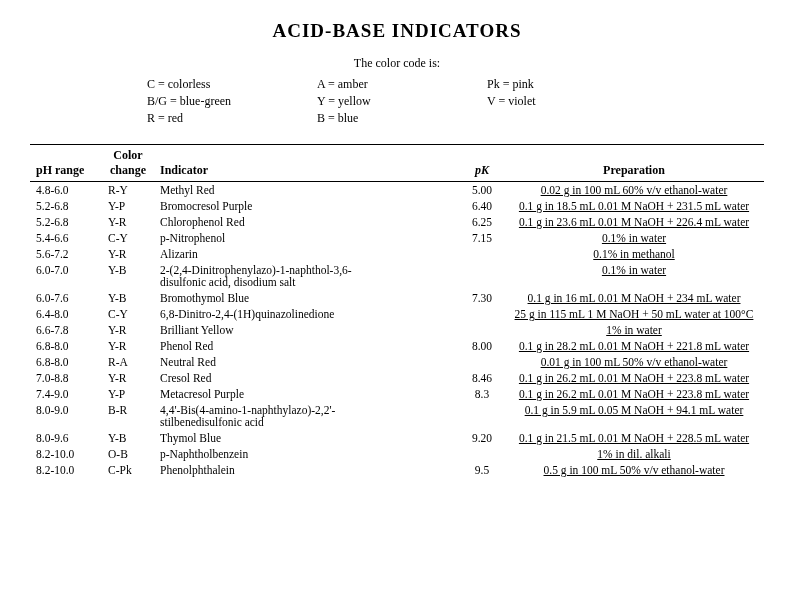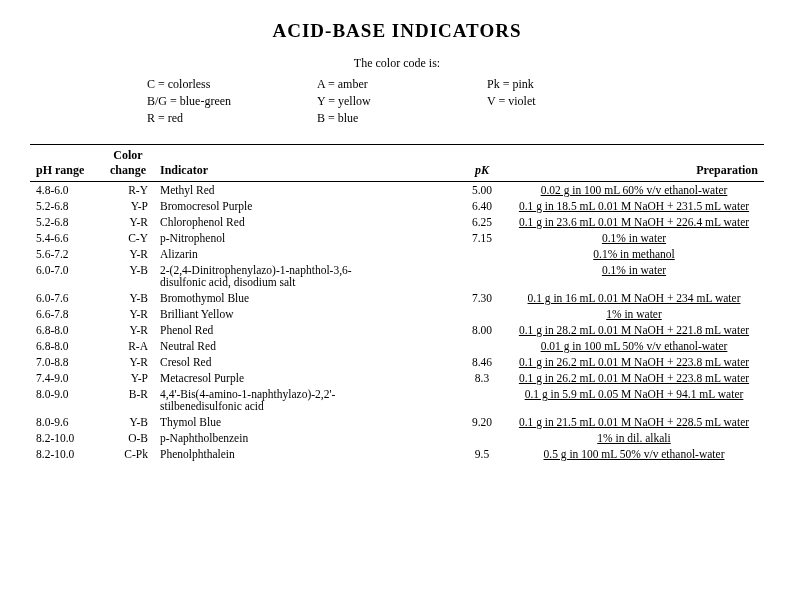--- a/index.html
+++ b/index.html
@@ -46,28 +46,28 @@
       padding: 3px 6px;
       border-top: 1px solid #000;
       border-bottom: 1px solid #000;
       vertical-align: bottom;
       font-size: 12px;
     }
     thead tr th.col-ph { text-align: left; width: 72px; }
     thead tr th.col-color { text-align: center; width: 52px; }
     thead tr th.col-indicator { text-align: left; }
     thead tr th.col-pk { text-align: center; width: 44px; }
-    thead tr th.col-prep { text-align: right; width: 260px; }
+    thead tr th.col-prep { text-align: center; width: 260px; }
     tbody tr td {
       padding: 2px 6px;
       vertical-align: top;
       font-size: 11.5px;
     }
     td.col-ph { text-align: left; }
-    td.col-color { text-align: right; }
+    td.col-color { text-align: left; }
     td.col-indicator { text-align: left; }
     td.col-pk { text-align: center; }
     td.col-prep { text-align: center; text-decoration: underline; }
     tbody tr:last-child td { padding-bottom: 4px; }
   </style>
 </head>
 <body>
 
 <h1>ACID-BASE INDICATORS</h1>
 
@@ -145,20 +145,27 @@
     <td class="col-prep">0.1% in water</td>
   </tr>
       <tr>
     <td class="col-ph">6.0-7.6</td>
     <td class="col-color">Y-B</td>
     <td class="col-indicator">Bromothymol Blue</td>
     <td class="col-pk">7.30</td>
     <td class="col-prep">0.1 g in 16 mL 0.01 M NaOH + 234 mL water</td>
   </tr>
       <tr>
+    <td class="col-ph">6.4-8.0</td>
+    <td class="col-color">C-Y</td>
+    <td class="col-indicator">6,8-Dinitro-2,4-(1H)quinazolinedione</td>
+    <td class="col-pk"></td>
+    <td class="col-prep">25 g in 115 mL 1 M NaOH + 50 mL water at 100°C</td>
+  </tr>
+      <tr>
     <td class="col-ph">6.6-7.8</td>
     <td class="col-color">Y-R</td>
     <td class="col-indicator">Brilliant Yellow</td>
     <td class="col-pk"></td>
     <td class="col-prep">1% in water</td>
   </tr>
       <tr>
     <td class="col-ph">6.8-8.0</td>
     <td class="col-color">Y-R</td>
     <td class="col-indicator">Phenol Red</td>

